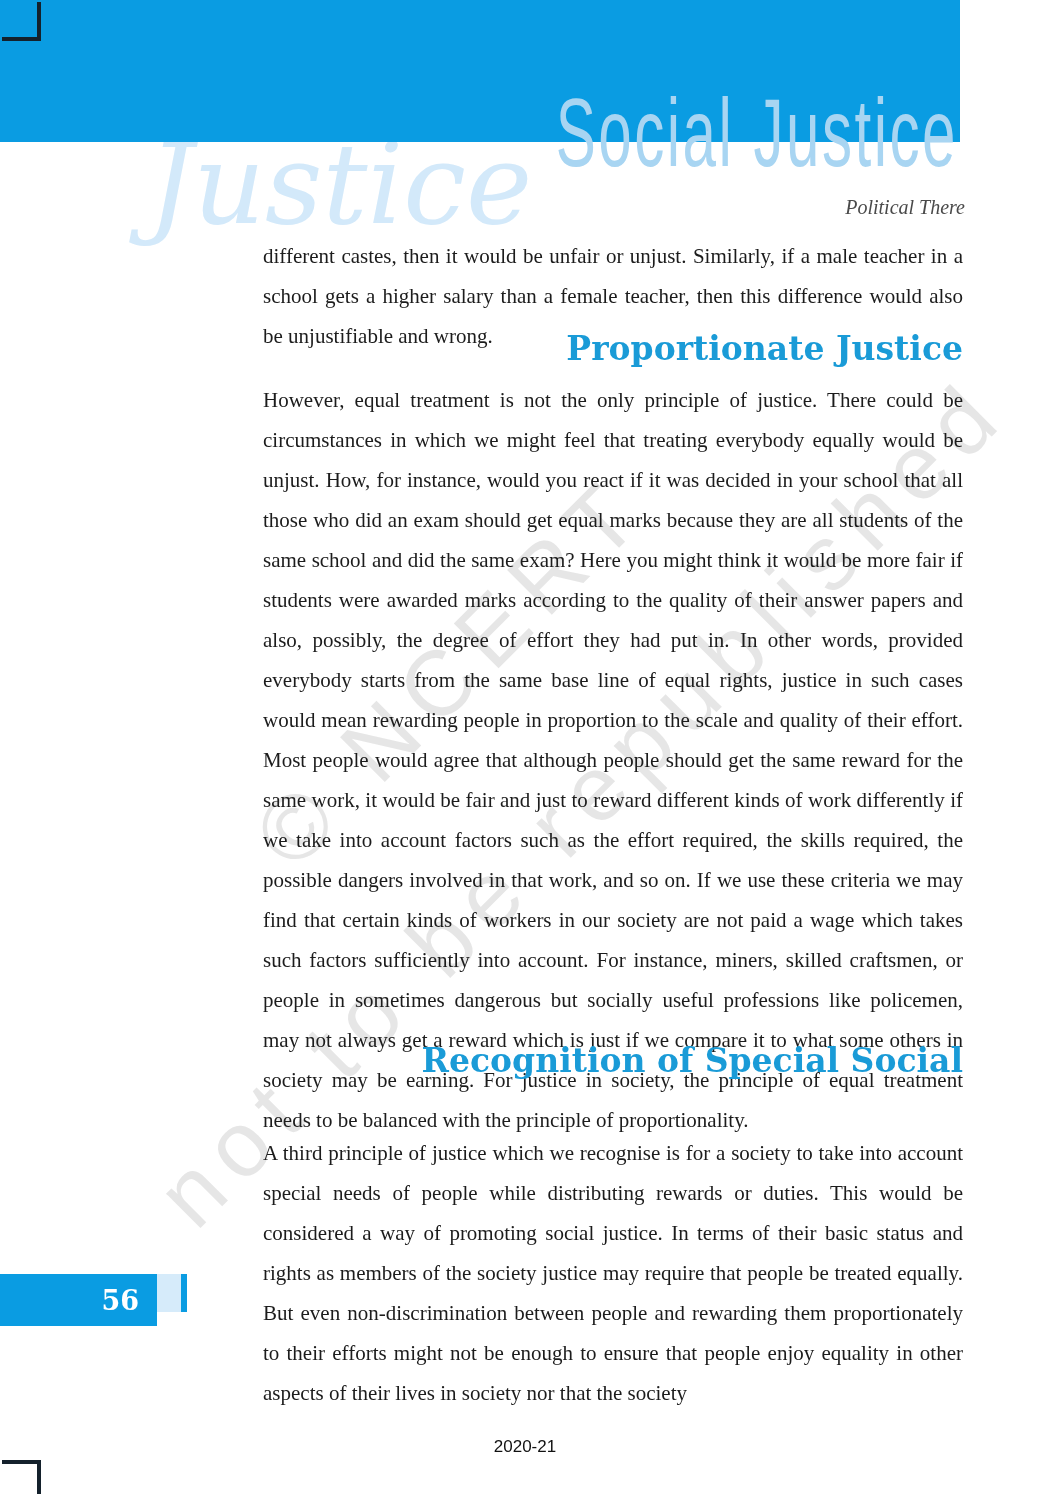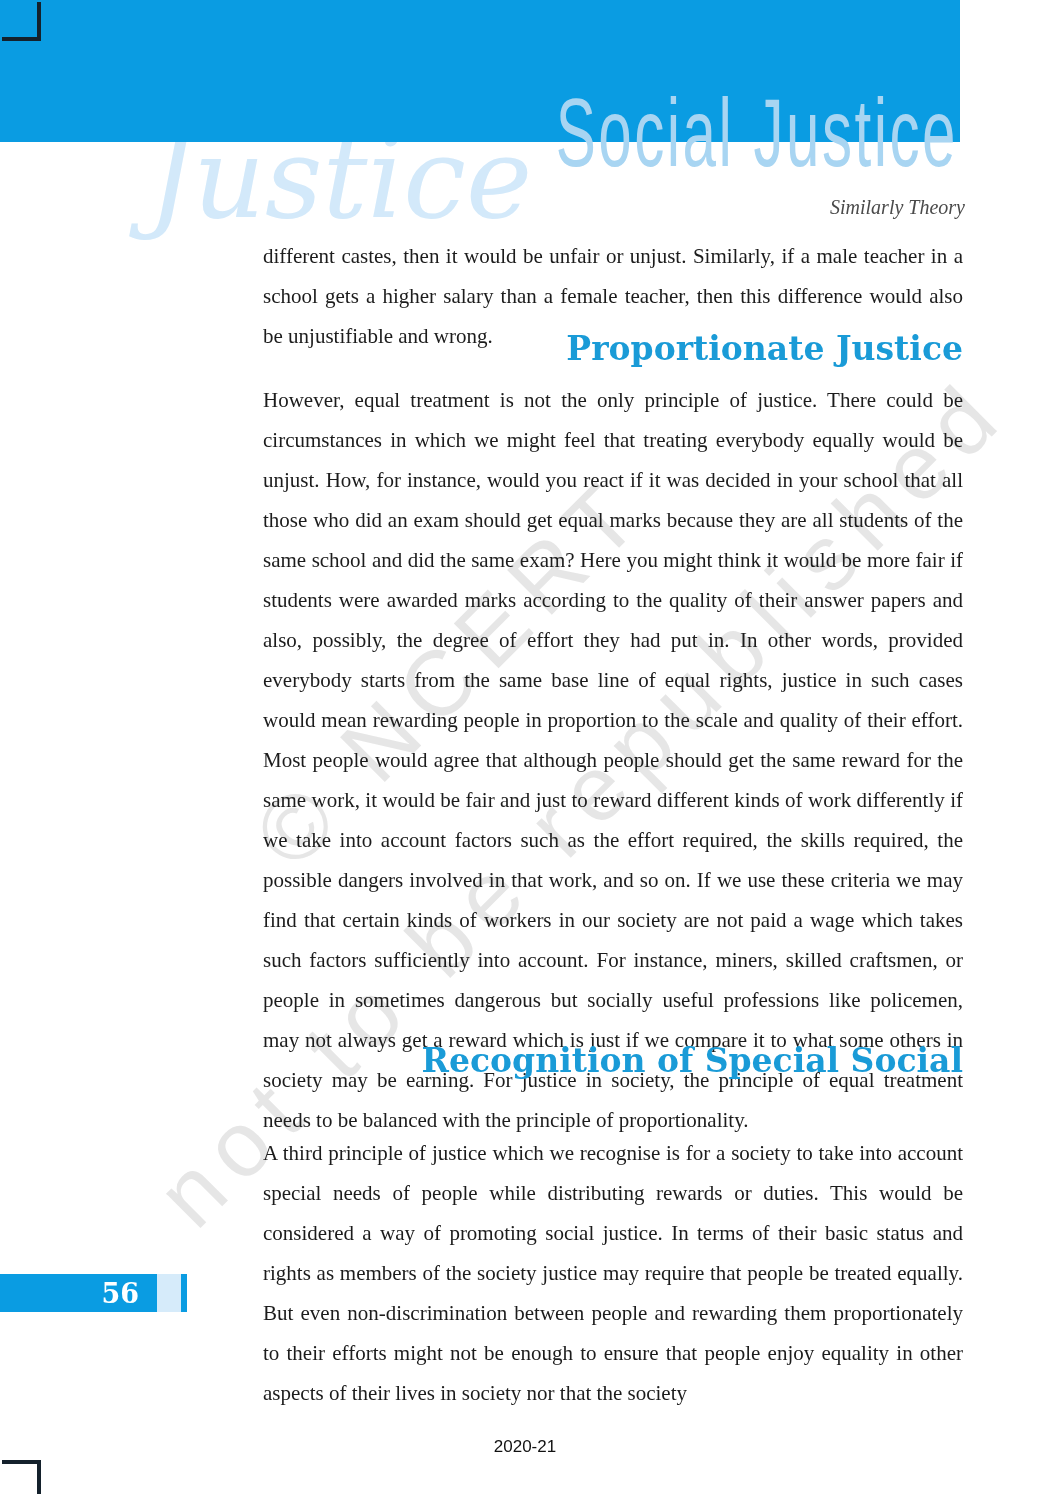--- a/index.html
+++ b/index.html
@@ -38,21 +38,21 @@
     font-size: 97px; font-weight: 400;
     line-height: 1;
     color: #a8d5f2;
     letter-spacing: 4px;
     white-space: nowrap;
     transform: scaleX(0.62);
     transform-origin: 100% 50%;
     z-index: 2;
   }
   .script-watermark {
-    position: absolute; left: 148px; top: 122px;
+    position: absolute; left: 148px; top: 128px;
     font-family: "DejaVu Serif", serif;
     font-style: italic;
     font-size: 112px; line-height: 1;
     color: #d3e9fa;
     z-index: 0;
     white-space: nowrap;
   }
   .book-title {
     position: absolute; right: 85px; top: 196px;
     font-family: "Liberation Serif", serif;
@@ -100,21 +100,21 @@
   }
   .pos-intro   { top: 236px; }
   .pos-head1   { top: 334px; }
   .pos-par1    { top: 380px; }
   .pos-head2   { top: 1046px; }
   .pos-par2    { top: 1133px; }
 
   
   .page-bar {
     position: absolute; left: 0; top: 1274px;
-    width: 157px; height: 38px;
+    width: 157px; height: 52px;
     background: #0a9ce2;
     display: flex; align-items: center; justify-content: flex-end;
     box-sizing: border-box; padding-right: 18px;
     z-index: 2;
   }
   .page-number {
     font-family: "DejaVu Serif", serif;
     font-weight: bold; font-size: 27px;
     color: #ffffff;
   }
@@ -141,21 +141,21 @@
 </head>
 <body>
 
 <div class="banner"></div>
 <div class="crop-mark-top-left"></div>
 
 <div class="chapter-title">Social Justice</div>
 
 <div class="script-watermark">Justice</div>
 
-<div class="book-title">Similarly Theory</div>
+<div class="book-title">Political There</div>
 
 <div class="diag-watermark">
   <div class="diag-line">© NCERT</div>
   <div class="diag-line">not to be republished</div>
 </div>
 
 <div class="text-block pos-intro">
   <p class="body-par">different castes, then it would be unfair or unjust. Similarly, if a male teacher in a school gets a higher salary than a female teacher, then this difference would also be unjustifiable and wrong.</p>
 </div>
 

